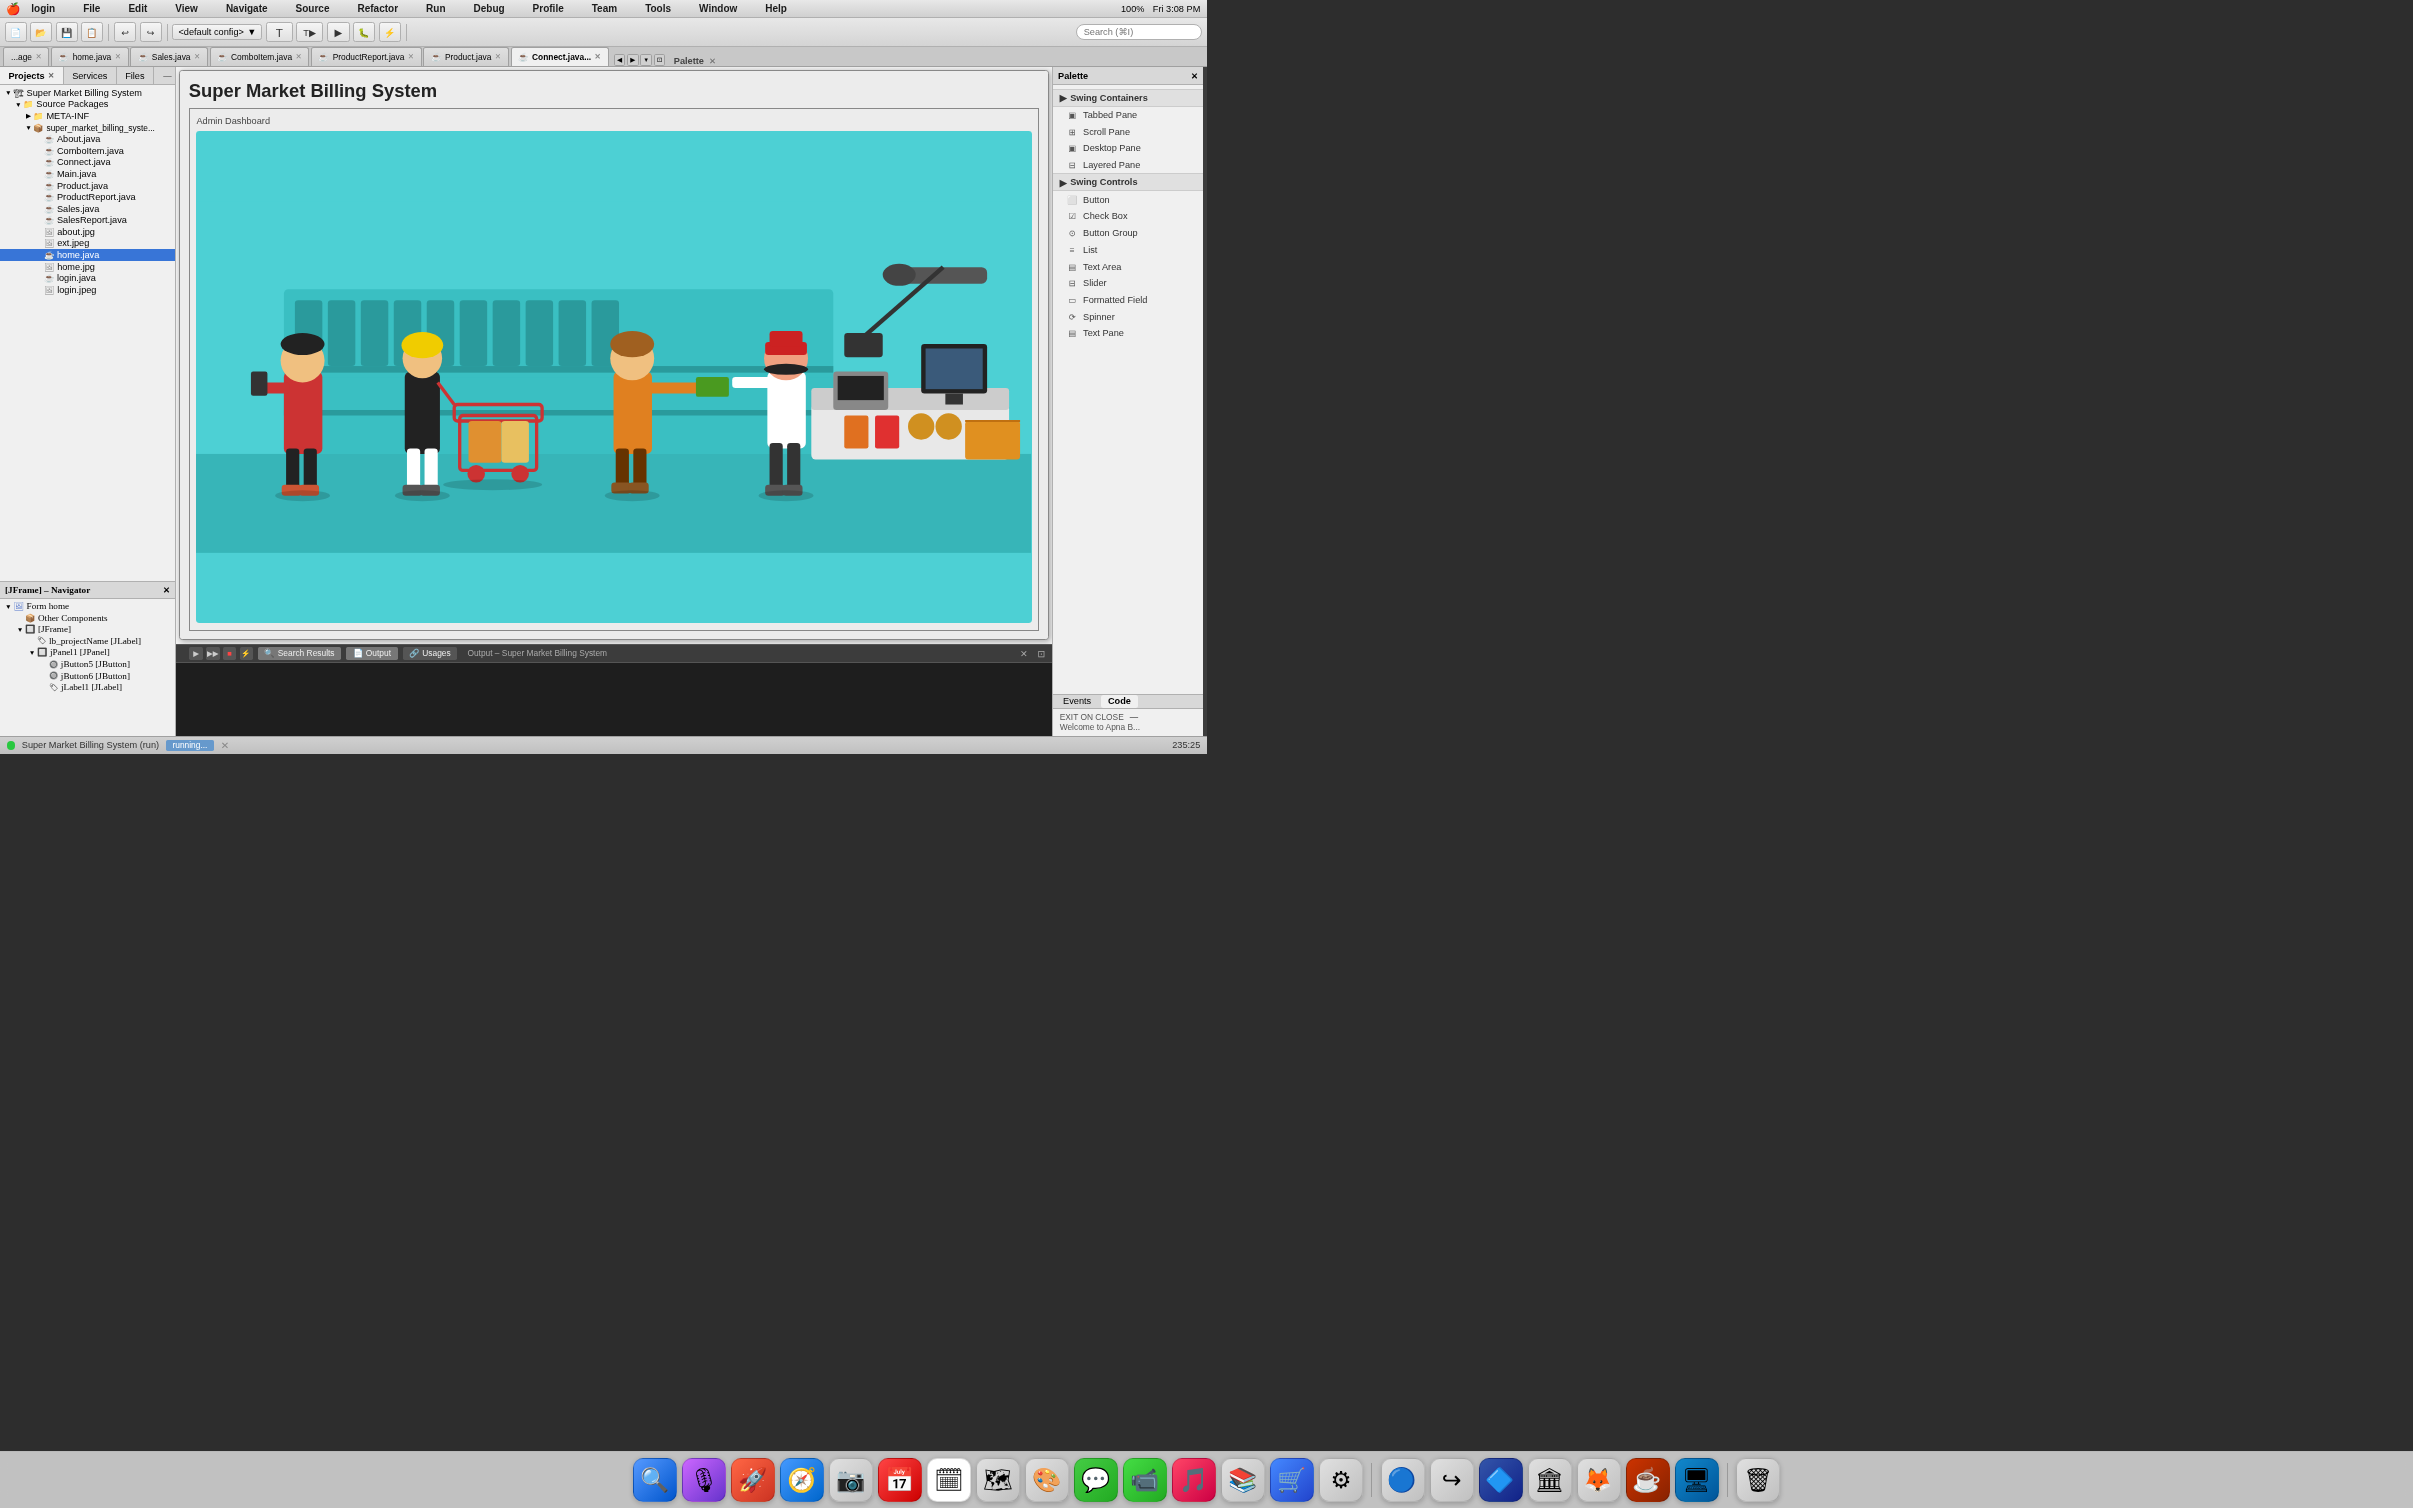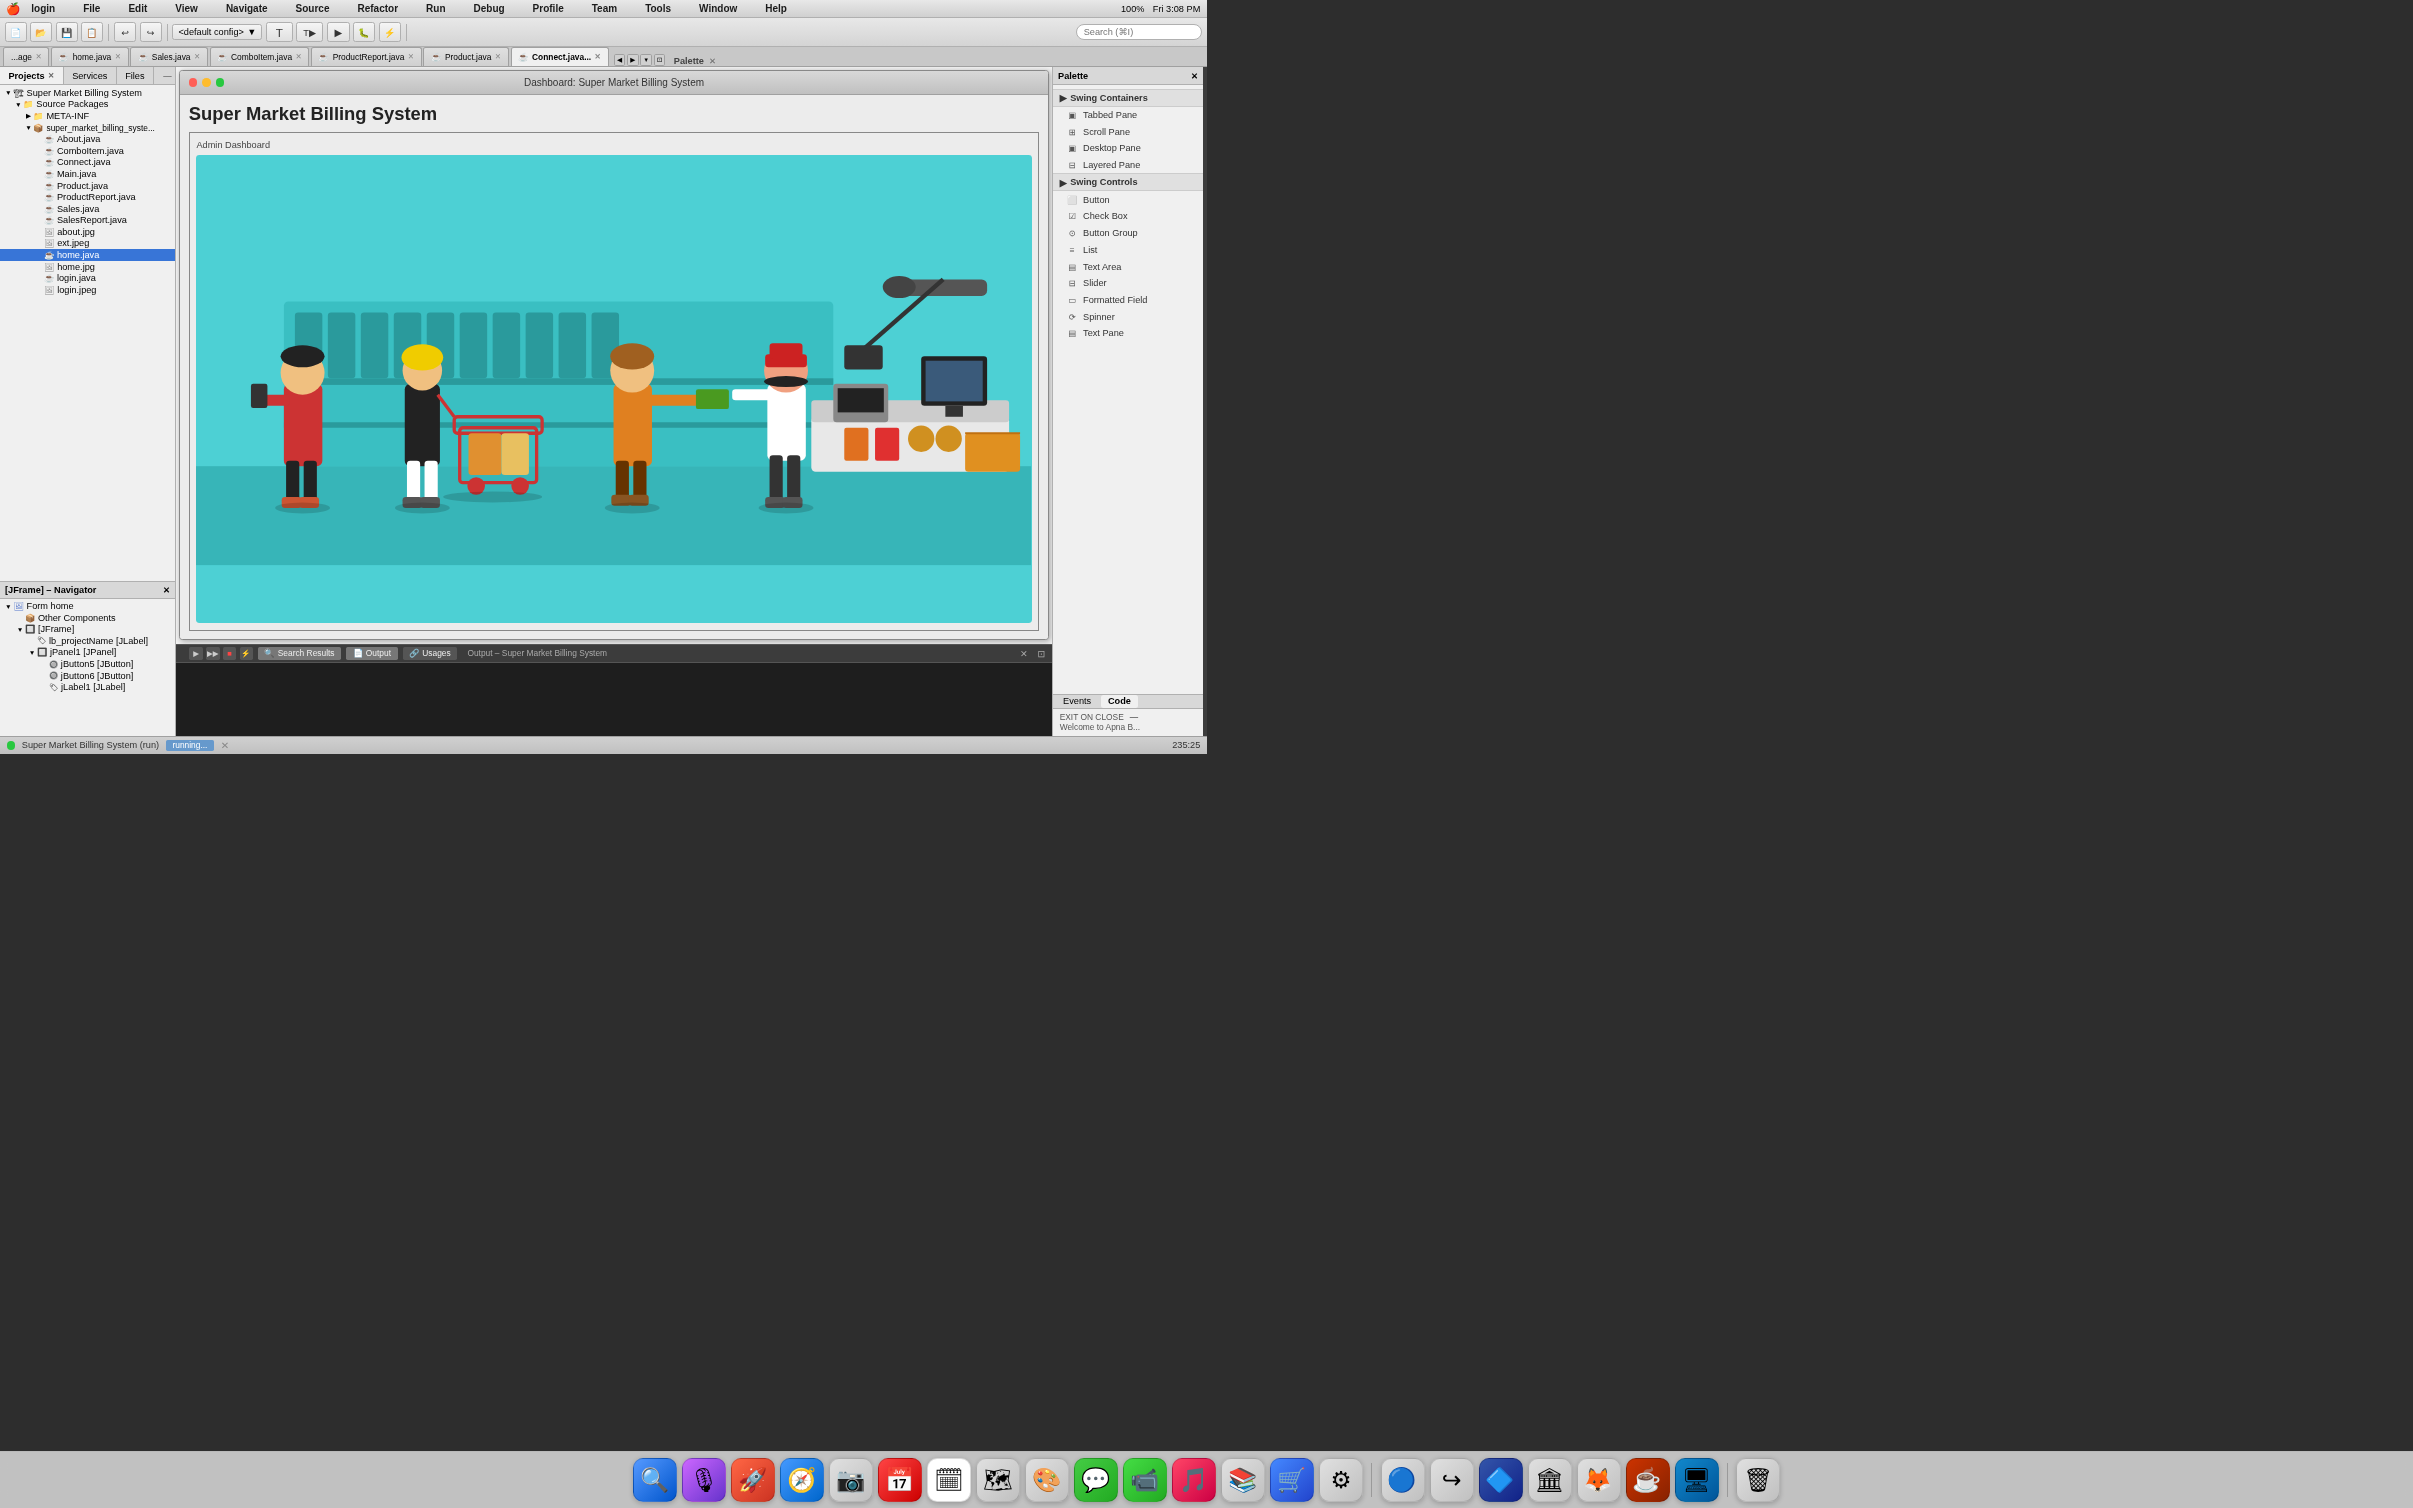--- a/index.html
+++ b/index.html
@@ -233,20 +233,21 @@
 
     
     .navigator-panel {
       height: 155px;
       background: #f0f0f0;
       border-top: 0.8px solid #b0b0b0;
       border-right: 0.8px solid #b0b0b0;
       display: flex;
       flex-direction: column;
       overflow: hidden;
+      font-family: Liberation Serif, serif;
     }
     .nav-header {
       height: 17px;
       background: #d8d8d8;
       display: flex;
       align-items: center;
       padding: 0 5px;
       font-size: 9.2px;
       font-weight: 600;
       border-bottom: 0.8px solid #b0b0b0;
@@ -846,28 +847,20 @@
             <span class="tree-icon" style="font-size:7.5px;">🏷</span>
             <span>jLabel1 [JLabel]</span>
           </div>
         </div>
       </div>
     </div>
 
     <div class="editor-area">
 
       <div class="app-preview">
-        <div class="app-title-bar">
-          <div class="app-wc">
-            <div class="app-wc-btn app-wc-red"></div>
-            <div class="app-wc-btn app-wc-yellow"></div>
-            <div class="app-wc-btn app-wc-green"></div>
-          </div>
-          <span>Dashboard: Super Market Billing System</span>
-        </div>
         <div class="app-content">
 
 
           <div class="dashboard-main">
             <div class="dashboard-title">Super Market Billing System</div>
             <div class="dashboard-section">
               <div class="dashboard-section-title">Admin Dashboard</div>
 
               <div class="market-illustration">
                 <svg class="market-scene" viewBox="0 0 760 320" xmlns="http://www.w3.org/2000/svg">

